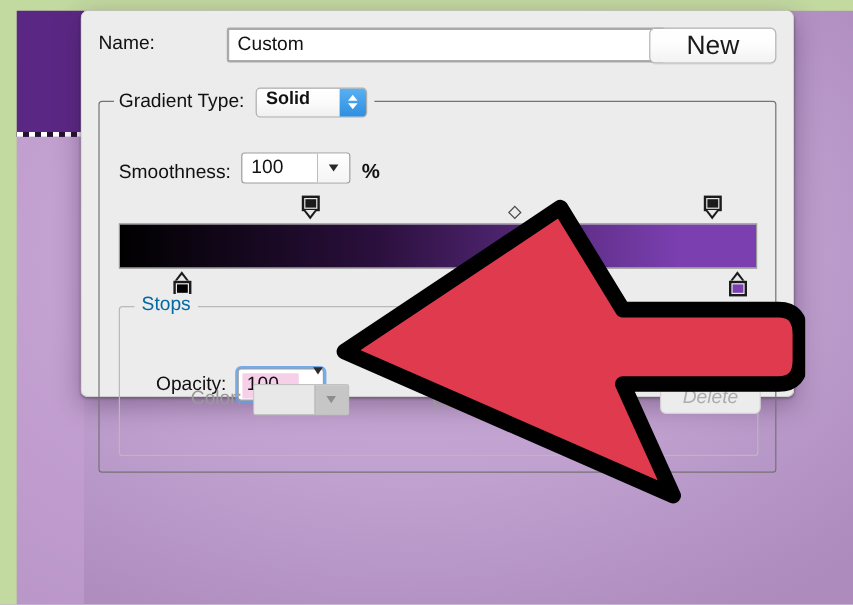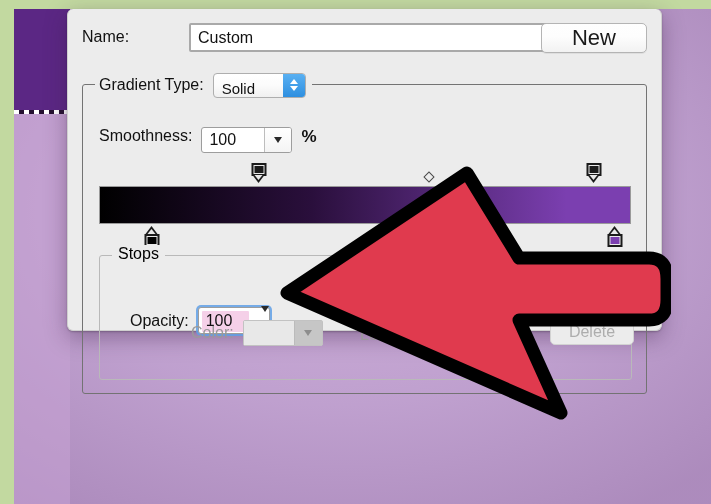--- a/index.html
+++ b/index.html
@@ -142,22 +142,23 @@
     color: #111;
   }
   
   #gradient-type-select {
     position: relative;
     width: 93px; height: 25px;
     background: linear-gradient(to bottom,#ffffff 0%,#fbfbfb 50%,#f0f0f0 100%);
     border: 1px solid #aeaeae;
     border-radius: 4px;
     display: flex;
-    align-items: flex-end;
+    align-items: flex-start;
     cursor: default;
+    font-weight: bold;
   }
   #gradient-type-value {
     font-size: 15px;
     color: #111;
     padding-left: 8px;
   }
   #gradient-type-arrow-box {
     position: absolute;
     right: 0; top: 0;
     width: 22px; height: 100%;
@@ -175,21 +176,21 @@
     border-right: 4px solid transparent;
   }
   .chev-up   { border-bottom: 5px solid #ffffff; }
   .chev-down { border-top: 5px solid #ffffff; }
 
   
   #smoothness-row {
     position: absolute;
     left: 16px; top: 42px;
     display: flex;
-    align-items: flex-start;
+    align-items: flex-end;
     gap: 9px;
   }
   #smoothness-label { font-size: 16px; color: #111; }
 
   .combo {
     position: relative;
     display: flex;
     align-items: center;
     height: 26px;
     background: #fff;
@@ -321,21 +322,21 @@
     width: 533px; height: 125px;
     border: 1px solid #b9b9b9;
     border-radius: 3px;
   }
   #stops-legend {
     position: absolute;
     left: 12px; top: -11px;
     background: #ececec;
     padding: 0 6px;
     font-size: 16px;
-    color: #000000;
+    color: #0369a1;
   }
   #opacity-row {
     position: absolute;
     left: 30px; top: 28px;
     display: flex;
     align-items: center;
     gap: 9px;
     margin-top: 23px;
   }
   #opacity-label { font-size: 16px; color: #111; }
@@ -380,21 +381,21 @@
     pointer-events: none;
   }
 
   #color-row {
     position: absolute;
     left: 59px; top: 64px;
     display: flex;
     align-items: center;
     gap: 9px;
   }
-  #color-label { font-size: 16px; color: #9a9a9a; margin-left: 32px; }
+  #color-label { font-size: 16px; color: #9a9a9a; }
   #color-swatch-combo {
     display: flex;
     align-items: center;
     height: 26px;
     border: 1px solid #c2c2c2;
     border-radius: 2px;
     background: #e6e6e6;
   }
   #color-swatch {
     width: 50px; height: 100%;
@@ -425,20 +426,21 @@
     position: absolute;
     left: 450px; top: 62px;
     width: 84px; height: 27px;
     background: #ececec;
     border: 1px solid #d2d2d2;
     border-radius: 5px;
     font-family: "Liberation Sans", sans-serif;
     font-size: 16px;
     color: #adadad;
     cursor: default;
+    font-style: italic;
   }
 
   
   #annotation-arrow {
     position: absolute;
     left: 271px; top: 160px;
     width: 400px; height: 262px;
     pointer-events: none;
   }
 </style>

